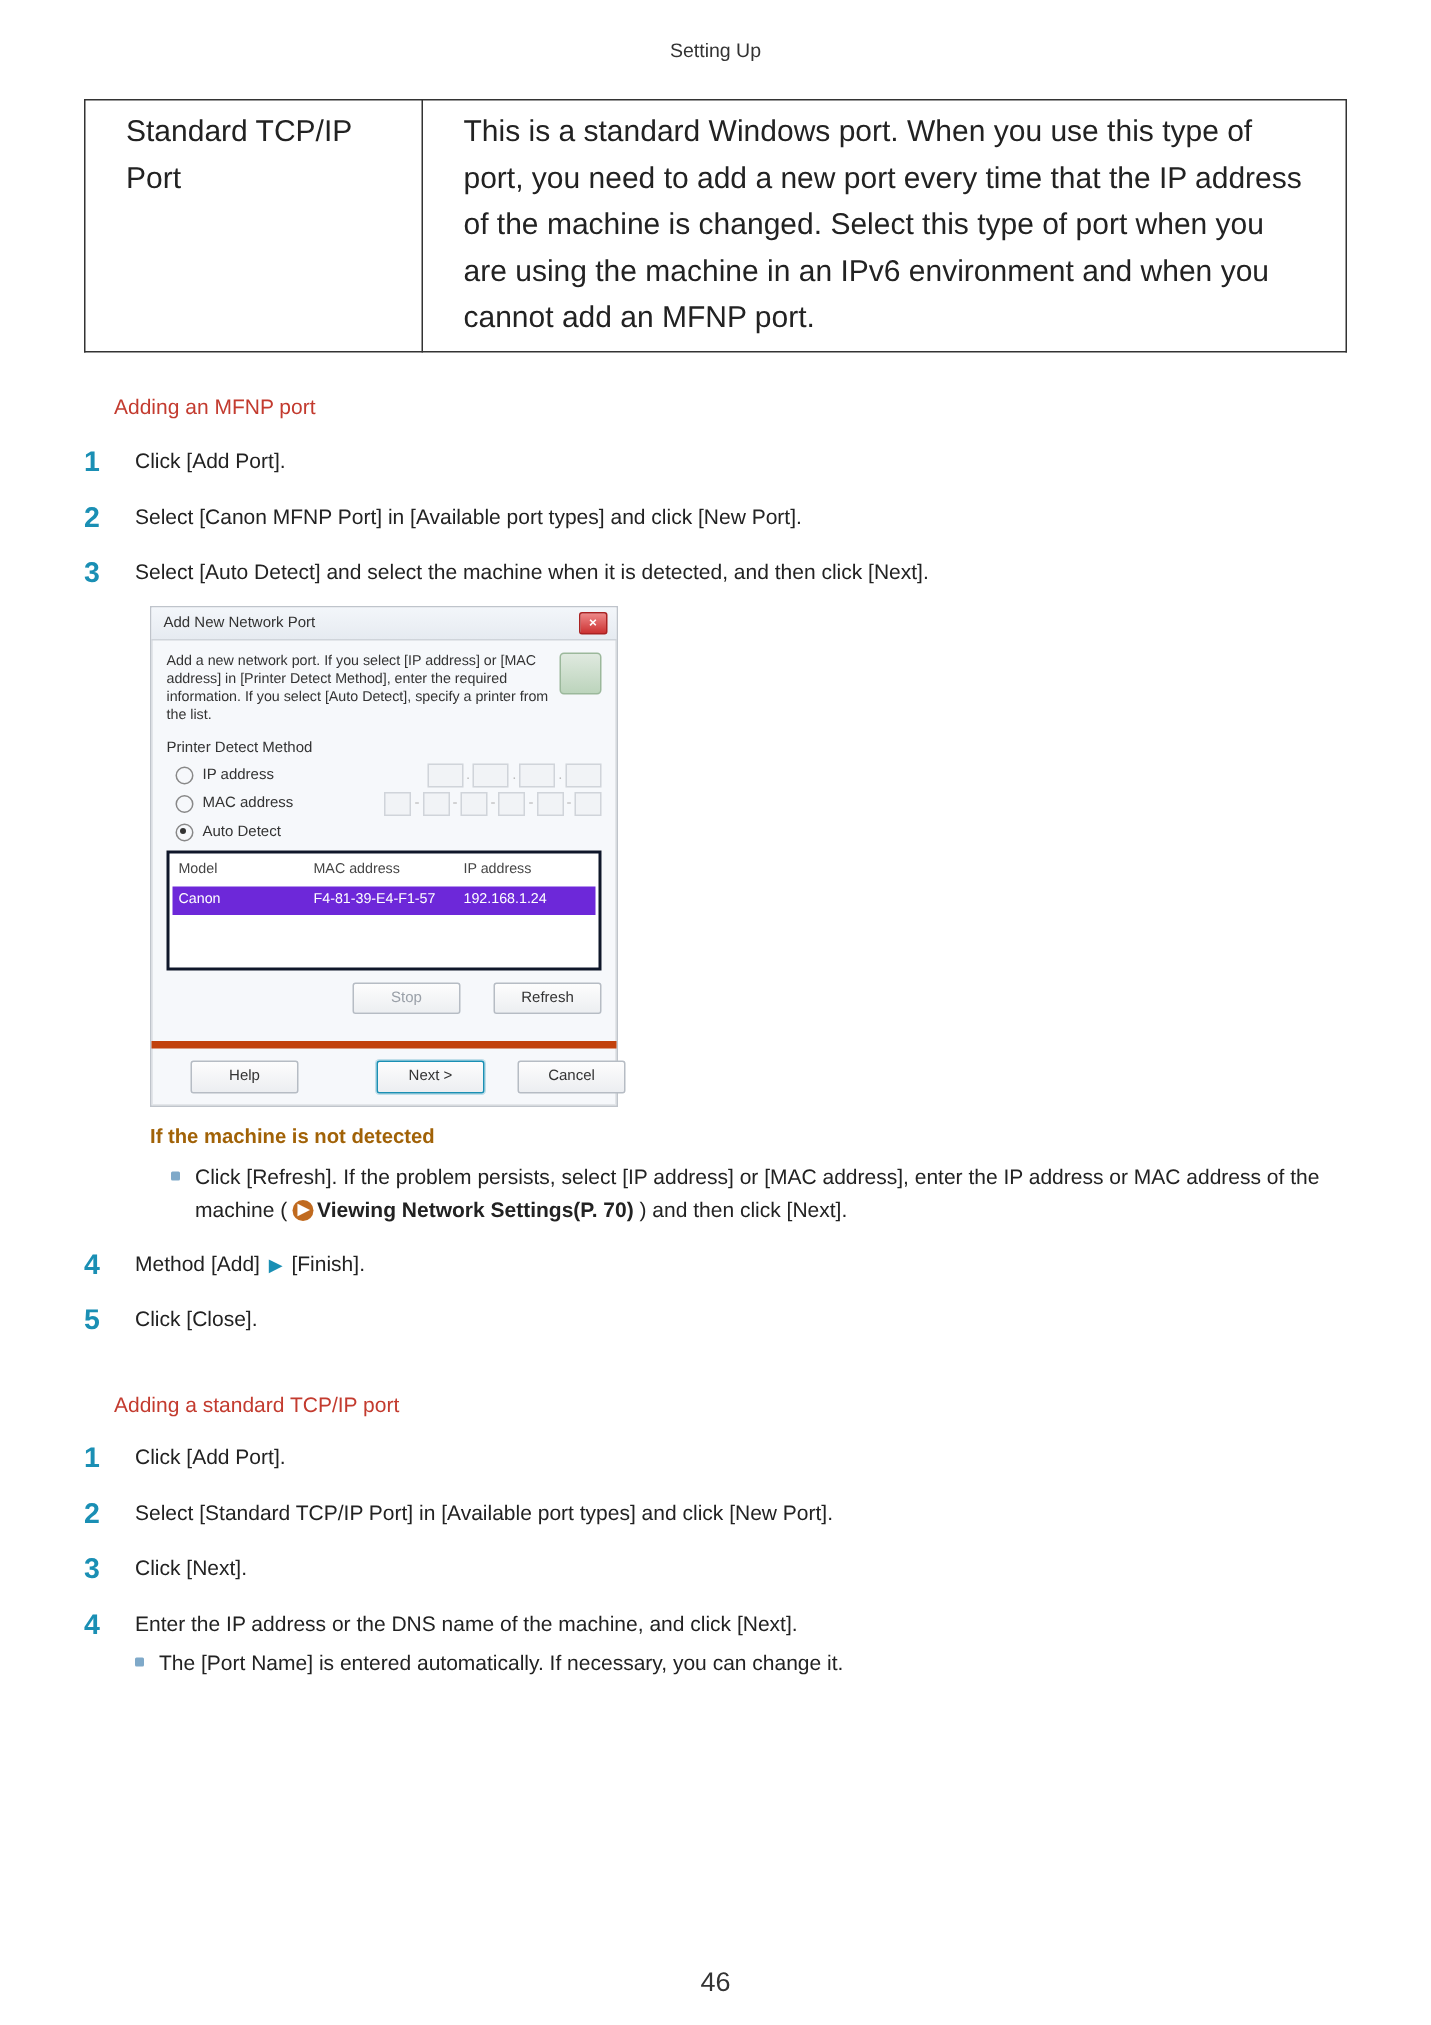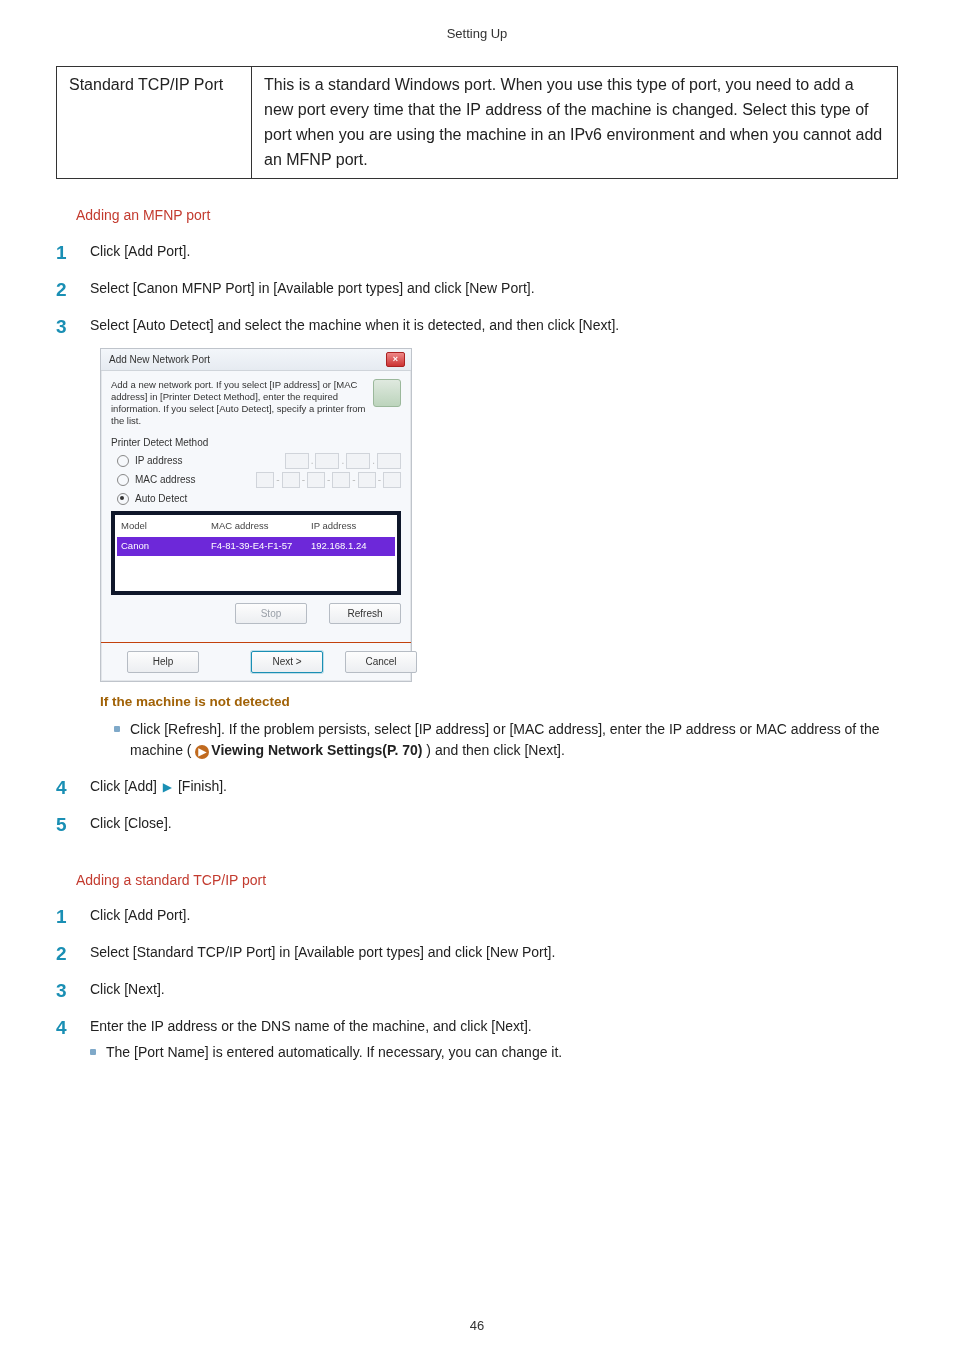--- a/index.html
+++ b/index.html
@@ -24,23 +24,23 @@
     font-size: 13px;
     color: #333;
     margin-bottom: 22px;
   }
   table.desc-table {
     border-collapse: collapse;
     width: 100%;
   }
   table.desc-table td {
     border: 1px solid #333;
-    padding: 6px 12px;
+    padding: 6px 27px;
     vertical-align: top;
-    font-size: 16px;
+    font-size: 20px;
   }
   table.desc-table td.key {
     width: 170px;
   }
   .section-title {
     color: #c33b2f;
     font-size: 14px;
     margin: 26px 0 8px 20px;
   }
   ol.steps {
@@ -156,21 +156,21 @@
     color:#bbb;
   }
   .ss-ip-box {
     width:22px; height:14px;
     background:#f1f3f6;
     border:1px solid #d0d4da;
   }
   .ss-mac-boxes .ss-ip-box{ width:16px; }
   .ss-list {
     margin-top:4px;
-    border:4px solid #0f172a;
+    border:2px solid #0f172a;
     background:#fff;
     height:72px;
     padding:2px;
   }
   .ss-list-head, .ss-list-row {
     display:flex;
     font-size:9.5px;
   }
   .ss-list-head { color:#444; padding:2px 4px; }
   .ss-col-model{ width:90px; }
@@ -203,21 +203,21 @@
     display:flex;
     justify-content:flex-end;
     gap:6px;
     margin-top:8px;
   }
   .ss-footer {
     display:flex;
     justify-content:space-between;
     align-items:center;
     padding:8px 10px;
-    border-top:1px solid #c2410c;
+    border-top:5px solid #c2410c;
     margin-top:8px;
   }
   .note-title {
     color:#c06a1f;
     font-weight:700;
     font-size:18px;
     margin:14px 0 2px 44px;
     font-family: Arial, sans-serif;
   }
   .note-sub {
@@ -260,21 +260,21 @@
     margin-right:2px;
   }
   .xref-text{
     font-weight:700;
   }
   .page-number{
     position:absolute;
     bottom:14px;
     left:0; right:0;
     text-align:center;
-    font-size:13px;
+    font-size:18px;
     color:#333;
   }
 </style>
 </head>
 <body>
 
 <div class="page">
 
   <div class="running-head">Setting Up</div>
 
@@ -369,21 +369,21 @@
       <span>Click [Refresh]. If the problem persists, select [IP address] or [MAC address], enter the IP address or MAC address of the machine ( </span>
       <span class="xref-icon">▶</span><span class="xref-text">Viewing Network Settings(P. 70)</span>
       <span> ) and then click [Next].</span>
     </li>
   </ul>
 
   <ol class="steps">
     <li>
       <div class="step-num">4</div>
       <div class="step-body">
-        <span>Click [Add]</span>
+        <span>Method [Add]</span>
         <span class="arrow-icon">▶</span>
         <span>[Finish].</span>
       </div>
     </li>
     <li>
       <div class="step-num">5</div>
       <div class="step-body">Click [Close].</div>
     </li>
   </ol>
 

